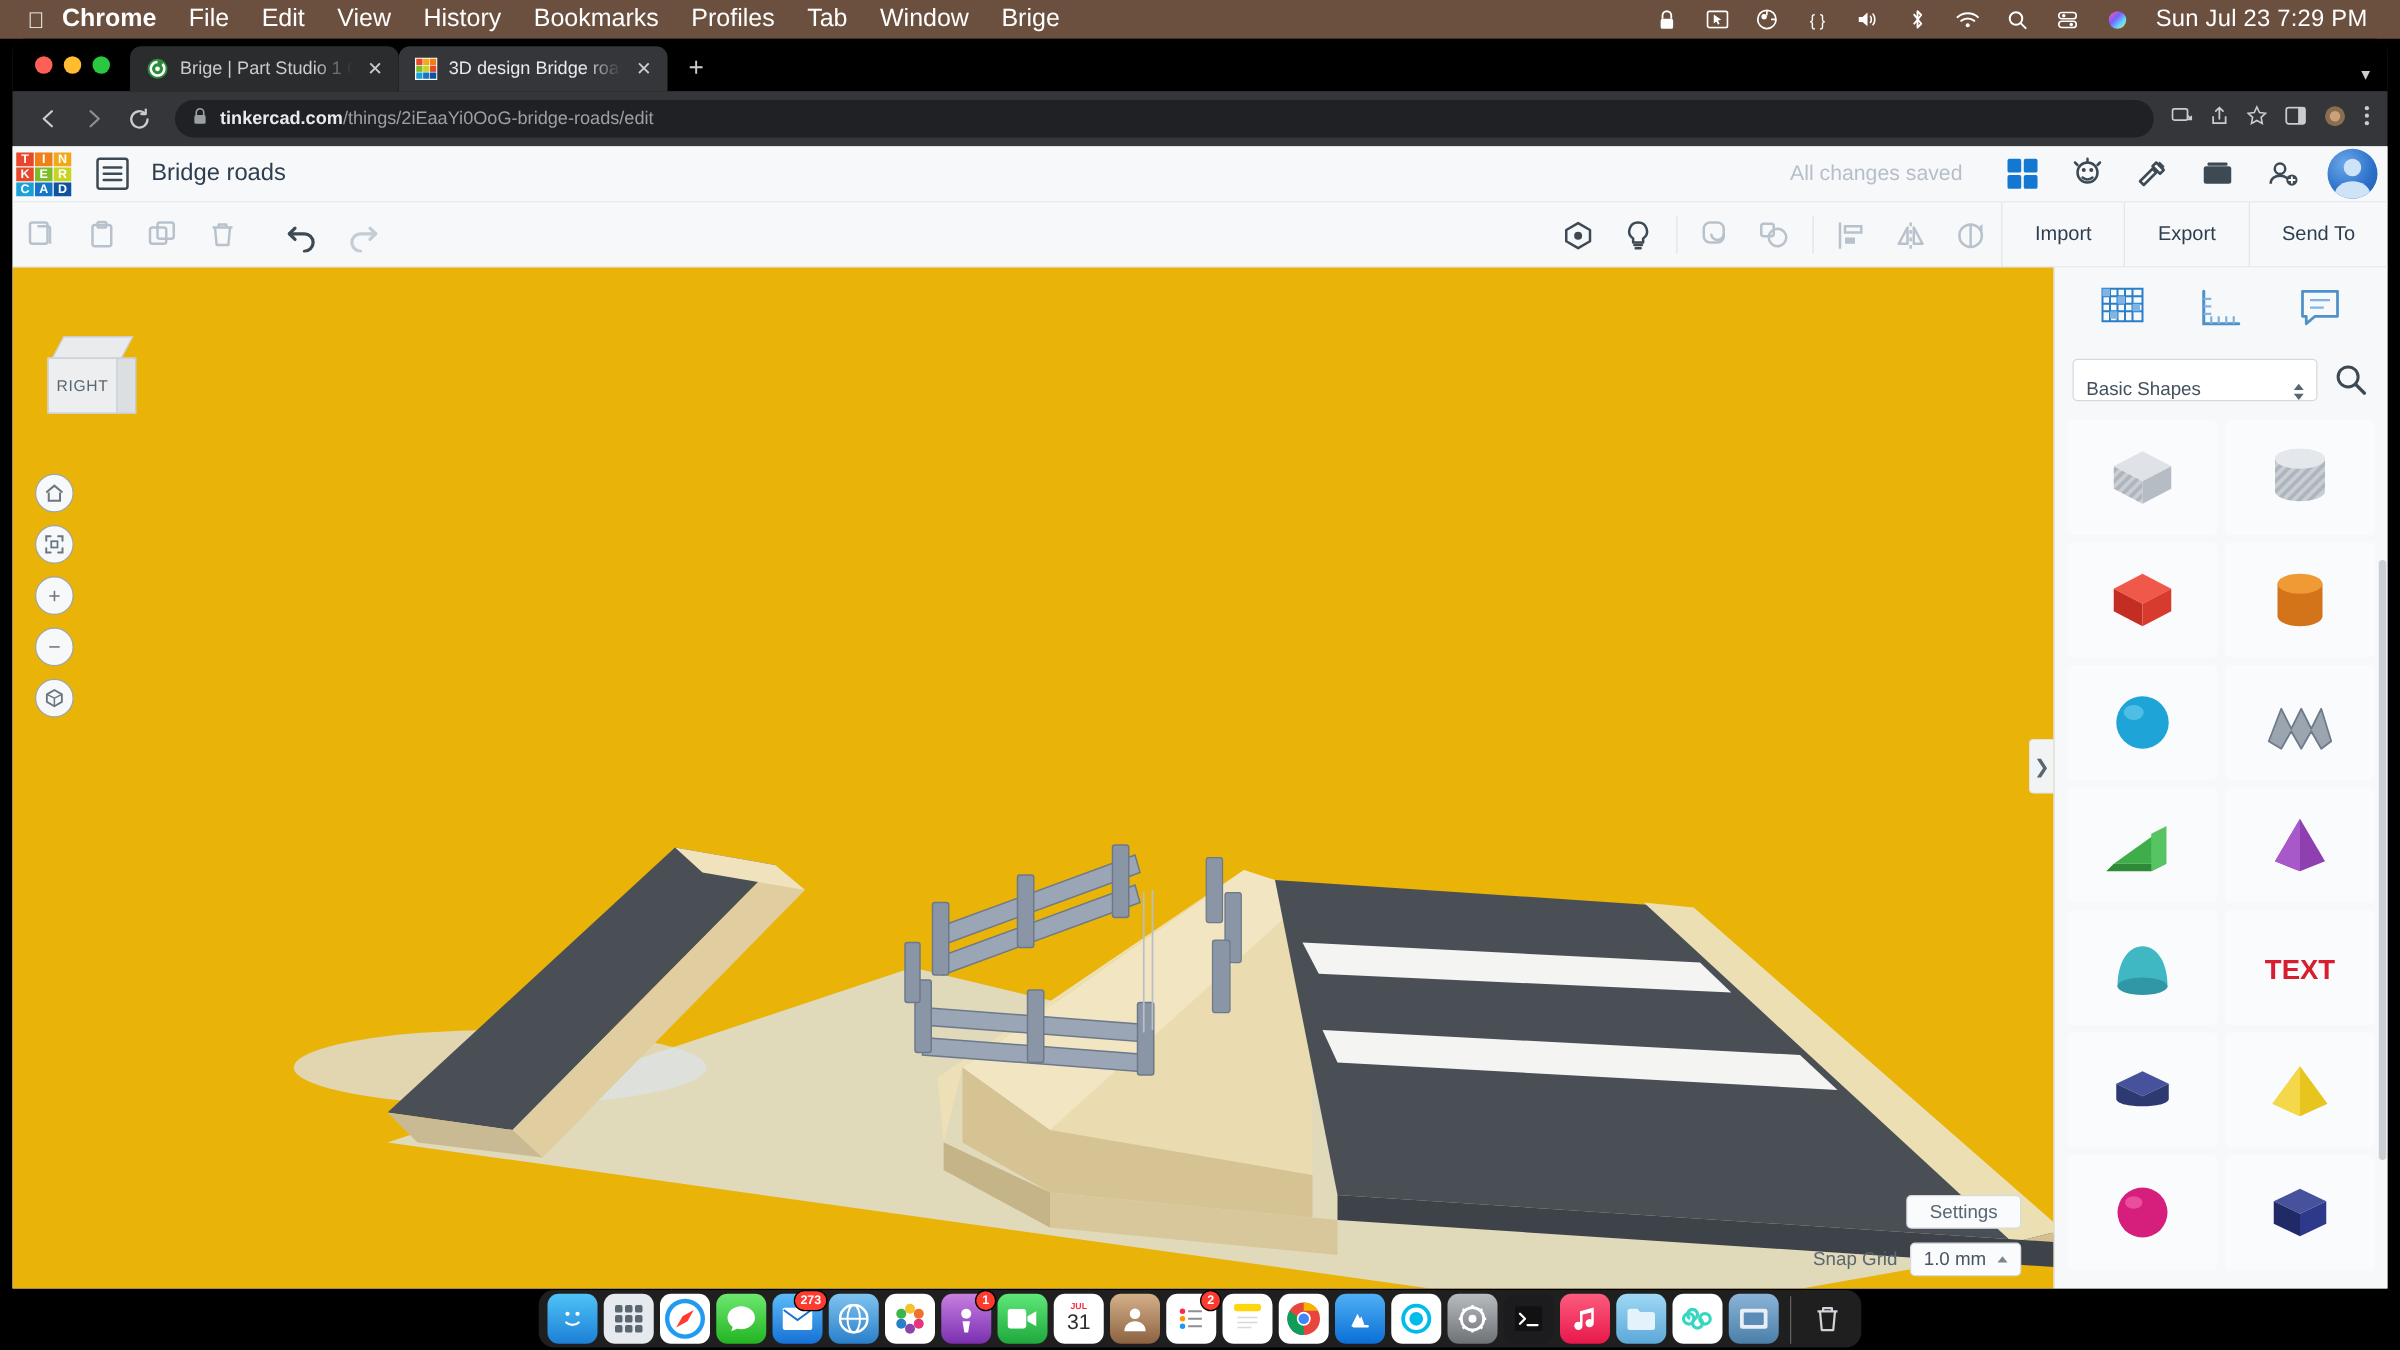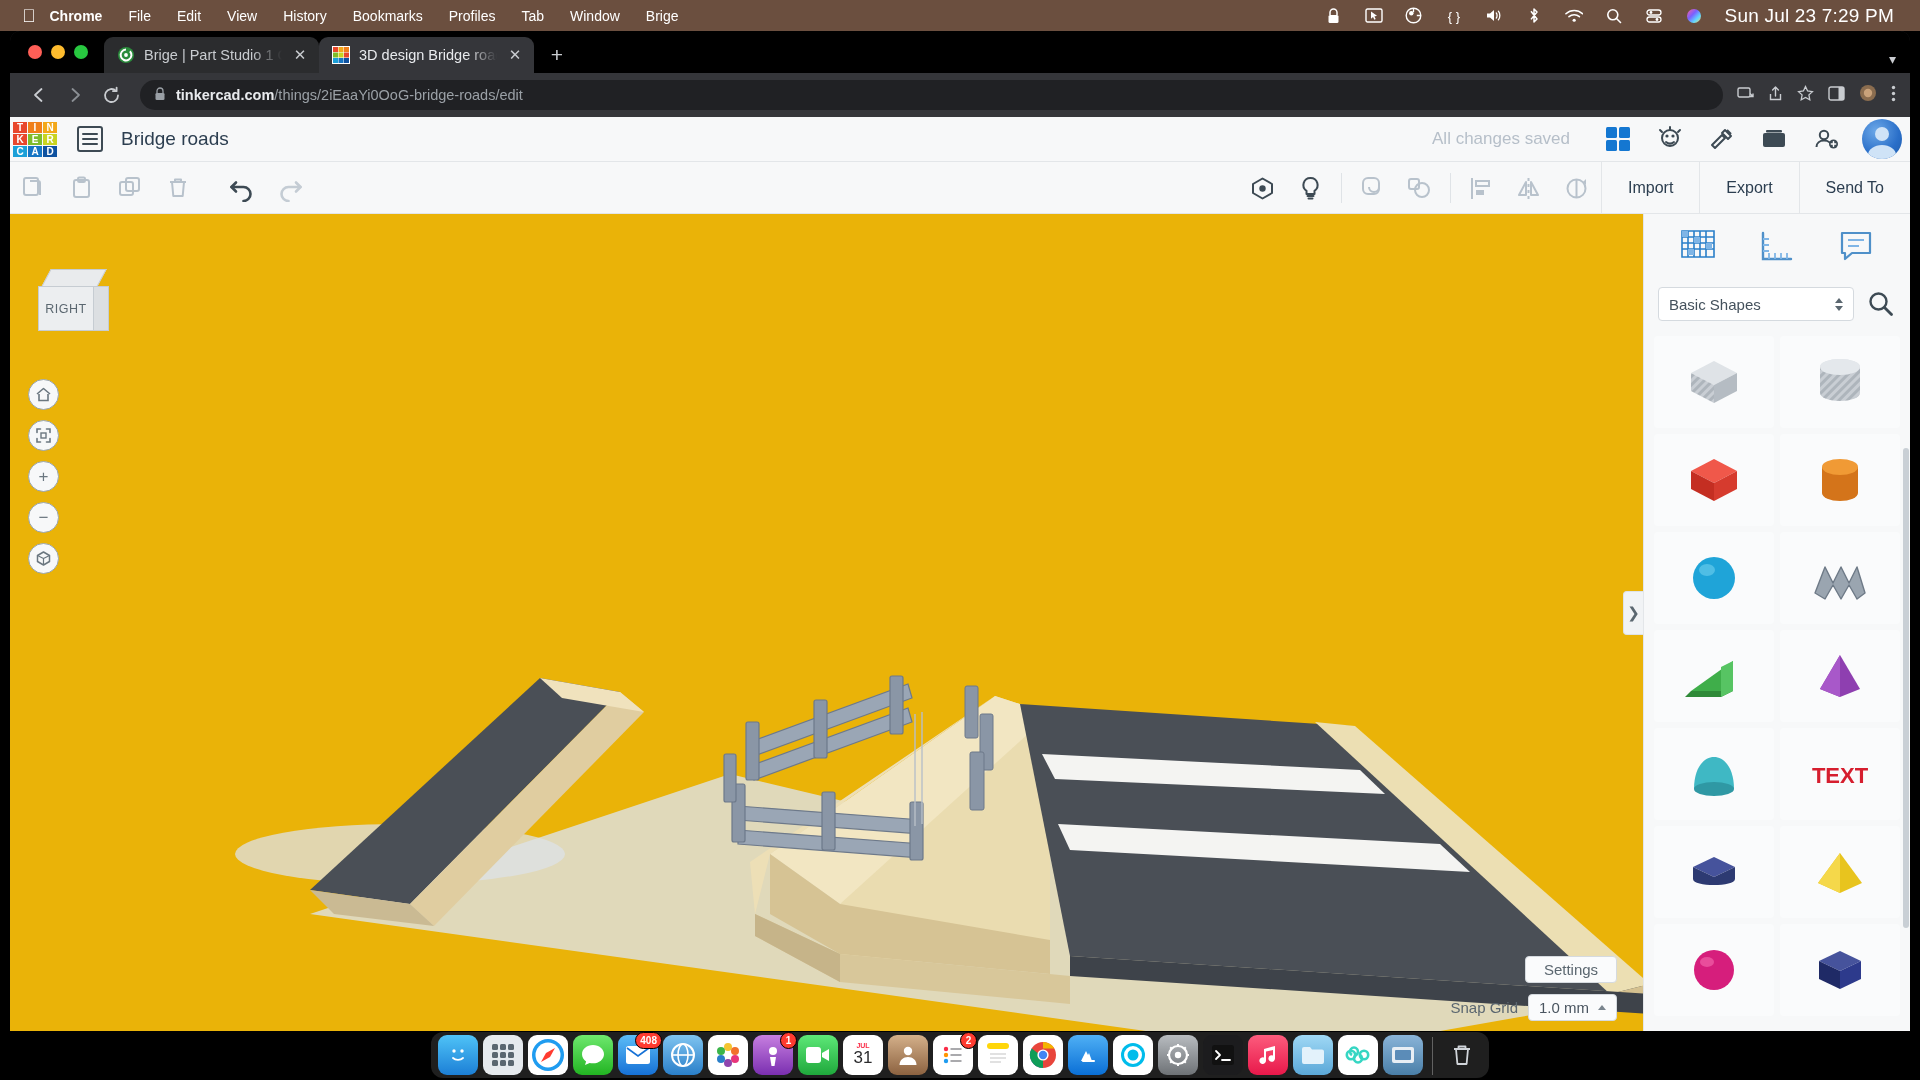--- a/index.html
+++ b/index.html
@@ -12,21 +12,21 @@
 
   
   .menubar {
     position: absolute; top: 0; left: 0; width: 1920px; height: 31px;
     background: #6b4f3f;
     display: flex; align-items: center;
     color: #fff; font-size: 16px;
     padding: 0 12px;
   }
   .apple-logo { font-size: 18px; margin: 0 14px 0 10px; line-height: 1; }
-  .menubar-item { margin-right: 26px; font-size: 14px; white-space: nowrap; }
+  .menubar-item { margin-right: 26px; font-size: 20px; white-space: nowrap; }
   .menubar-item.bold { font-weight: bold; }
   .menubar-right { margin-left: auto; display: flex; align-items: center; gap: 22px; padding-right: 14px; }
   .mb-icon { width: 18px; height: 18px; display: flex; align-items: center; justify-content: center; }
   .mb-icon svg { display: block; }
   .clock { font-size: 19px; white-space: nowrap; letter-spacing: .2px; }
 
   
   .chrome-window {
     position: absolute; top: 31px; left: 10px;
     width: 1900px; height: 1000px;
@@ -153,21 +153,21 @@
               border-right: 4.5px solid transparent; border-bottom: 5.5px solid #7a858e; }
 
   
   .shape-panel { position: absolute; top: 97px; right: 0; width: 267px; height: 817px;
                  background: #f7f8f9; border-left: 1px solid #e3e6e9; }
   .sp-tabs { height: 64px; display: flex; align-items: center; justify-content: space-around;
              padding: 0 14px; }
   .sp-tab { width: 56px; height: 48px; display: flex; align-items: center; justify-content: center; }
   .sp-picker { height: 52px; display: flex; align-items: center; gap: 12px; padding: 0 14px; }
   .sp-select { flex: 1; height: 34px; border: 1px solid #d5dadf; border-radius: 4px; background: #fff;
-               display: flex; align-items: center; justify-content: space-between;
+               display: flex; align-items: flex-end; justify-content: space-between;
                padding: 0 10px; font-size: 15px; color: #44515c; }
   .spinner { display: flex; flex-direction: column; gap: 3px; }
   .spinner i { width: 0; height: 0; border-left: 4px solid transparent; border-right: 4px solid transparent; }
   .spinner i.up { border-bottom: 5px solid #5b6770; }
   .spinner i.dn { border-top: 5px solid #5b6770; }
   .sp-search { width: 30px; height: 30px; display: flex; align-items: center; justify-content: center; color: #3d4a54; }
 
   .sp-grid { padding: 6px 10px 0 10px; display: grid; grid-template-columns: repeat(2, 1fr);
              gap: 6px; height: 690px; overflow: hidden; position: relative; text-decoration: underline; }
   .sp-cell { height: 92px; background: #fafbfc; border-radius: 4px;
@@ -906,21 +906,21 @@
     <div class="dock-item" style="background:linear-gradient(180deg,#6ee86e,#22b422)">
       <svg width="24" height="22" viewBox="0 0 24 22">
           <path d="M12 1C5.9 1 1 5.1 1 10.2c0 2.9 1.6 5.5 4.1 7.2L4 21l4.6-2.1c1.1.2 2.2.4 3.4.4 6.1 0 11-4.1 11-9.1S18.1 1 12 1z" fill="#fff"></path>
         </svg>
     </div>
     <div class="dock-item" style="background:linear-gradient(180deg,#5bbcf7,#1671d6)">
       <svg width="24" height="18" viewBox="0 0 24 18">
           <rect width="24" height="18" rx="2.5" fill="#fff"></rect>
           <path d="M1 2l11 8 11-8" stroke="#1671d6" stroke-width="1.6" fill="none"></path>
         </svg>
-      <span class="badge">408</span>
+      <span class="badge">273</span>
     </div>
     <div class="dock-item" style="background:linear-gradient(180deg,#7fc4f0,#2a7fc9)">
       <svg width="24" height="24" viewBox="0 0 24 24">
           <circle cx="12" cy="12" r="11" fill="none" stroke="#fff" stroke-width="2"></circle>
           <ellipse cx="12" cy="12" rx="5" ry="11" fill="none" stroke="#fff" stroke-width="1.6"></ellipse>
           <path d="M1 12h22" stroke="#fff" stroke-width="1.6"></path>
         </svg>
     </div>
     <div class="dock-item" style="background:#fff">
       <svg width="26" height="26" viewBox="0 0 26 26">

